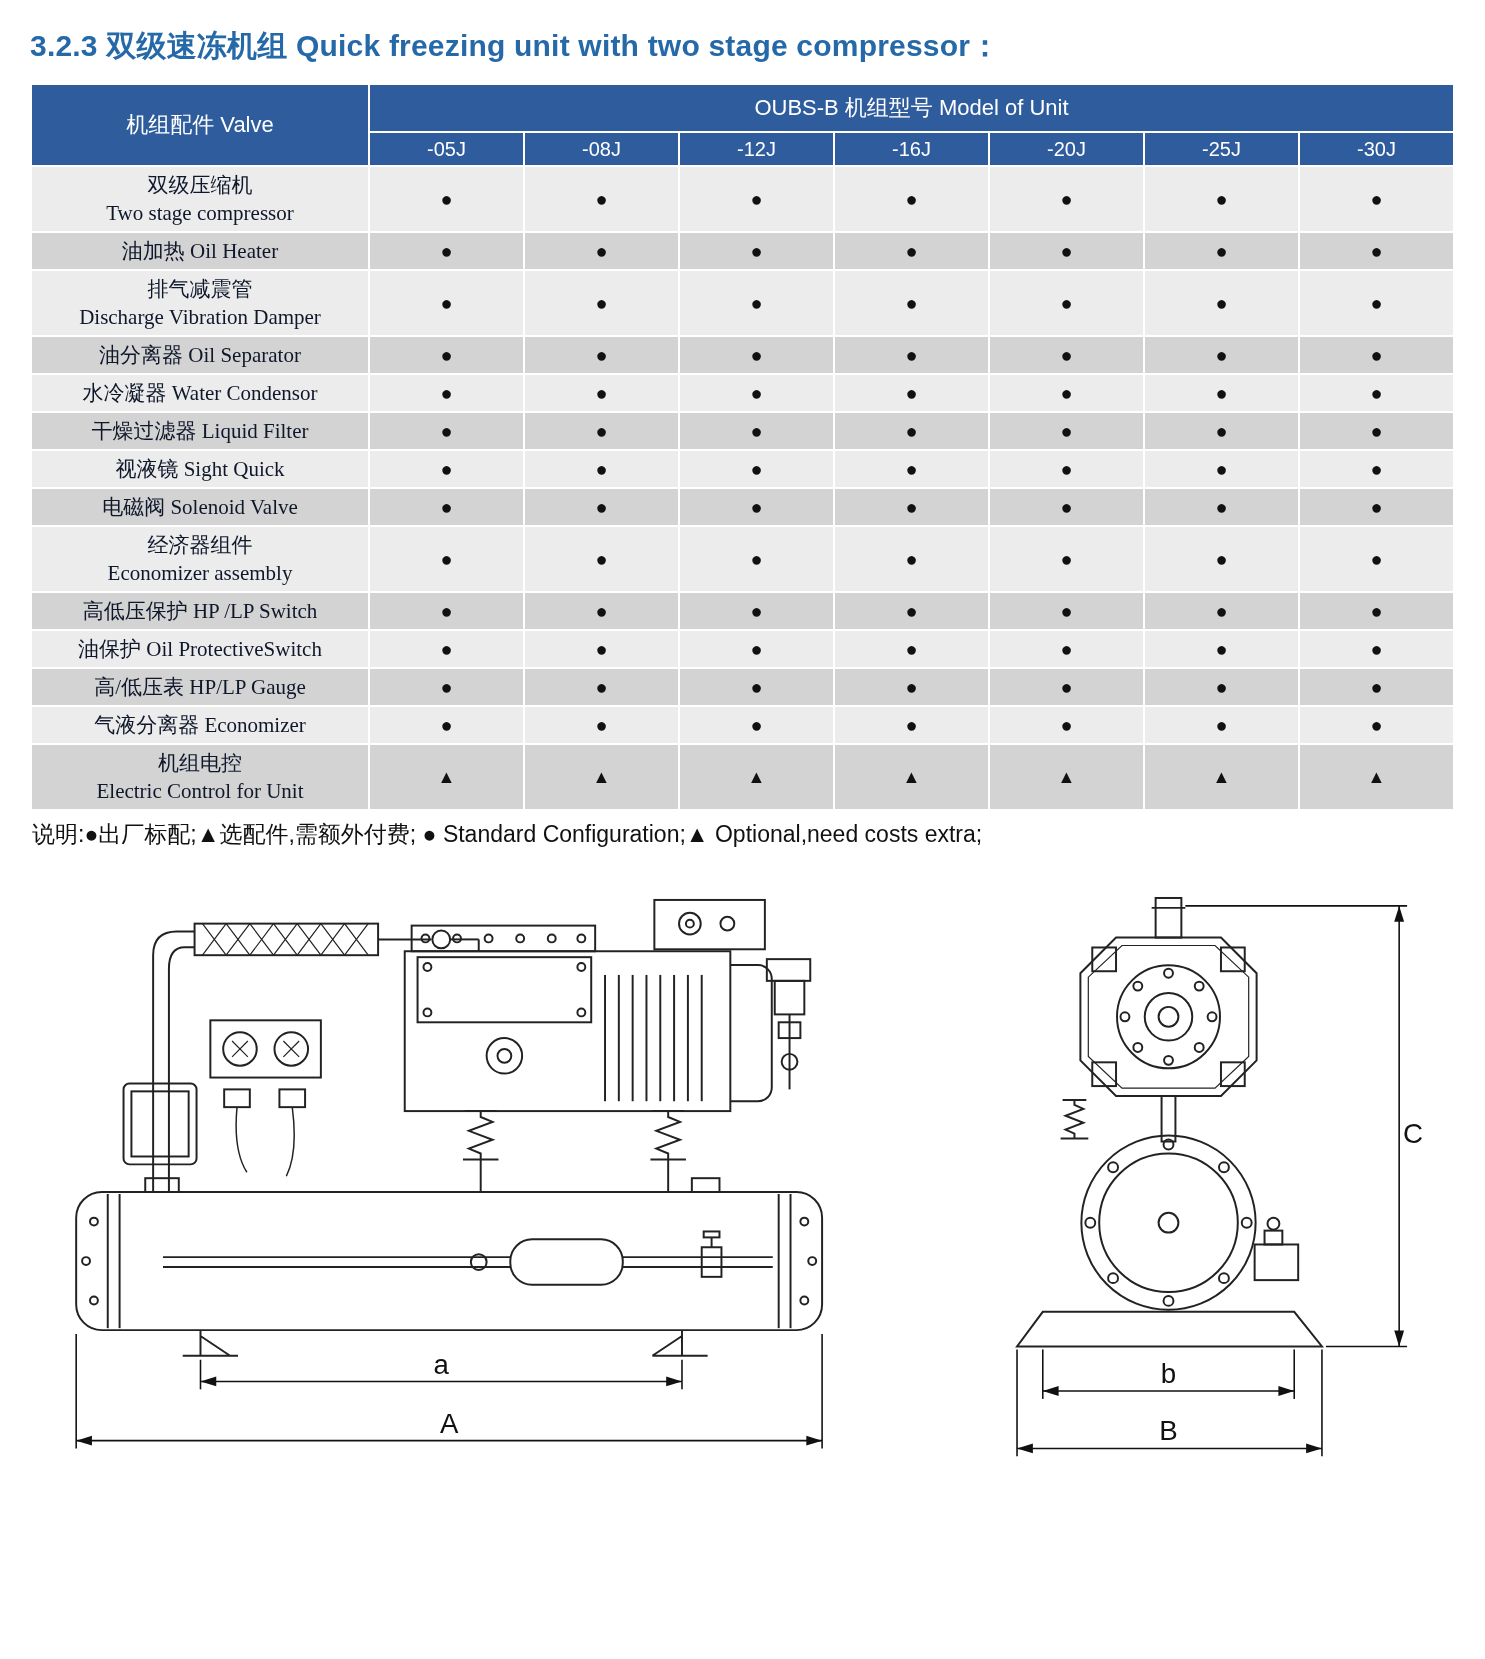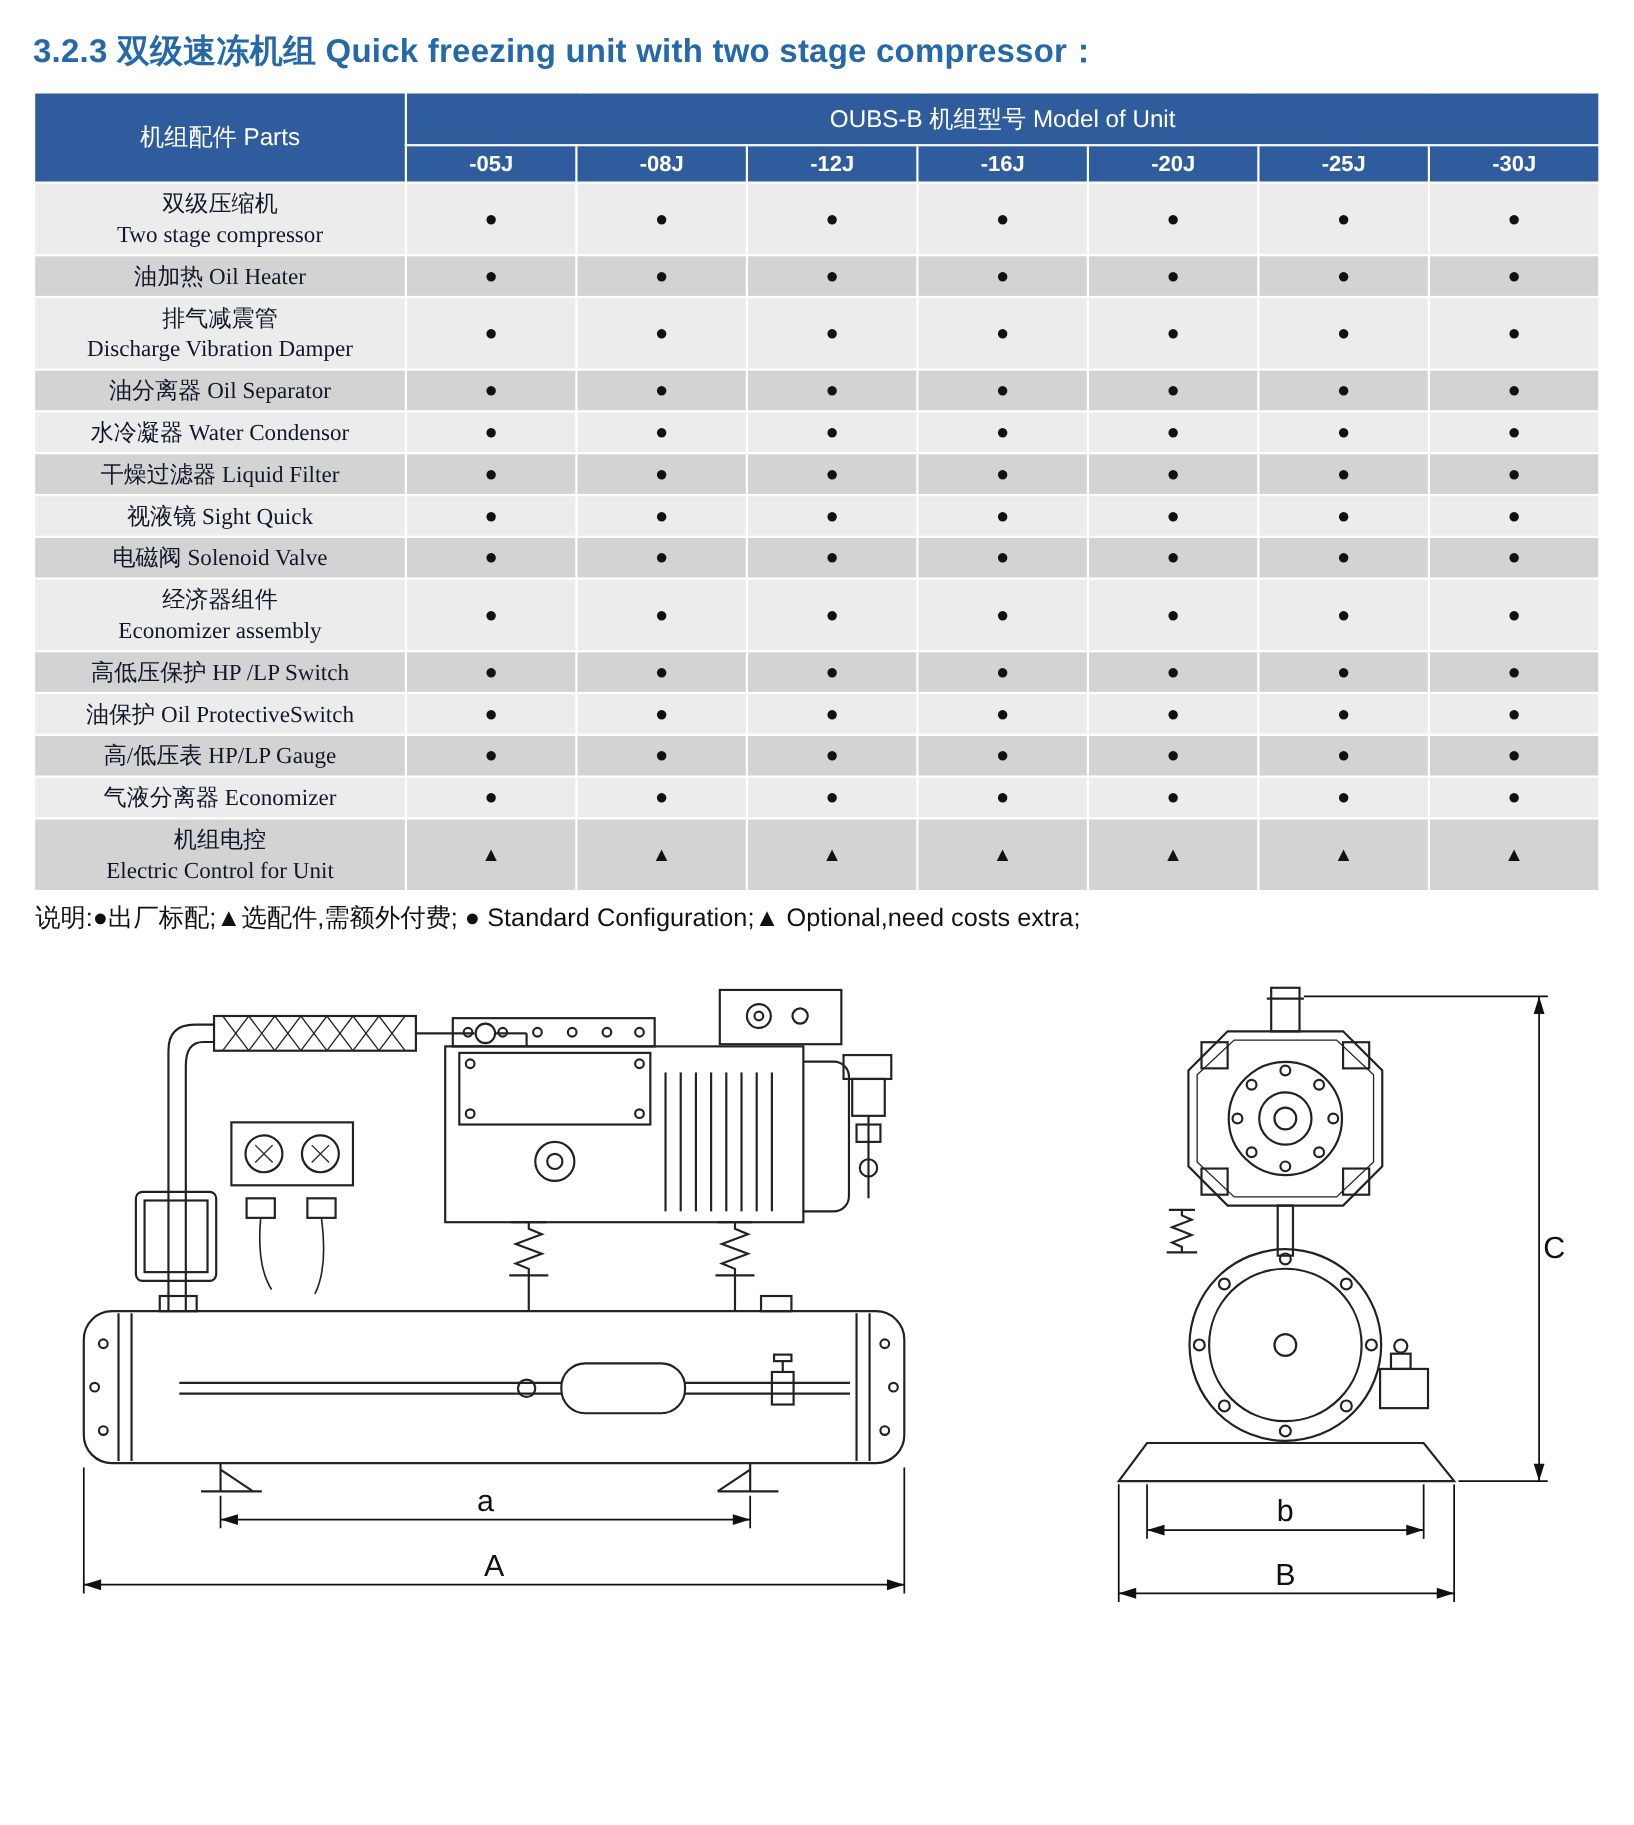--- a/index.html
+++ b/index.html
@@ -39,21 +39,21 @@
   }
   .col-parts { width: 338px; }
 
   .parts-header, .model-header, .model-code {
     background: var(--header-bg);
     color: #ffffff;
     font-weight: normal;
   }
   .parts-header { font-size: 22px; }
   .model-header { height: 48px; font-size: 22px; }
-  .model-code { height: 34px; font-size: 20px; font-weight: bold; }
+  .model-code { height: 34px; font-size: 20px; }
 
   tbody tr:nth-child(odd)  { background: var(--row-light); }
   tbody tr:nth-child(even) { background: var(--row-dark); }
 
   tbody th.row-label {
     font-weight: normal;
     font-size: 21px;
     padding: 4px 6px;
     line-height: 28px;
     color: #0f172a;
@@ -95,21 +95,21 @@
 
   <h1 class="section-title">3.2.3 双级速冻机组 Quick freezing unit with two stage compressor：</h1>
 
   <table class="parts-table">
     <colgroup>
       <col class="col-parts">
       <col span="7">
     </colgroup>
     <thead>
       <tr>
-        <th rowspan="2" class="parts-header">机组配件 Parts</th>
+        <th rowspan="2" class="parts-header">机组配件 Valve</th>
         <th colspan="7" class="model-header">OUBS-B 机组型号 Model of Unit</th>
       </tr>
       <tr id="model-codes-row">
           <th class="model-code">-05J</th>
           <th class="model-code">-08J</th>
           <th class="model-code">-12J</th>
           <th class="model-code">-16J</th>
           <th class="model-code">-20J</th>
           <th class="model-code">-25J</th>
           <th class="model-code">-30J</th>

